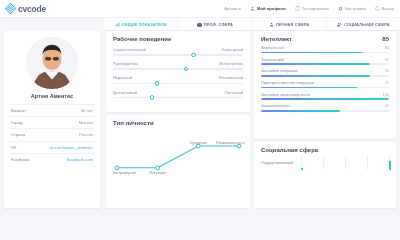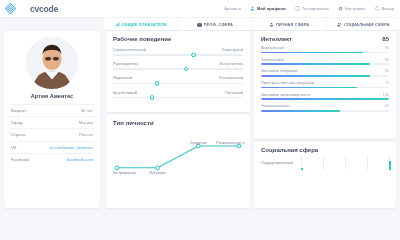--- a/index.html
+++ b/index.html
@@ -11,21 +11,21 @@
   }
   body { position: relative; }
 
   
   .topbar {
     height: 18px; background: #ffffff;
     display: flex; align-items: center;
     padding: 0 6px 0 5px;
     border-bottom: 1px solid #eef1f6;
   }
-  .logo { display: flex; align-items: center; gap: 14px; }
+  .logo { display: flex; align-items: center; gap: 2px; }
   .logo-mark { width: 11px; height: 11px; display: block; }
   .logo-text {
     font-size: 8.5px; font-weight: 700; color: #5a6782;
     letter-spacing: -0.2px;
   }
   .nav { margin-left: auto; display: flex; align-items: center; gap: 9px; }
   .nav-item {
     display: flex; align-items: center; gap: 2px;
     font-size: 4.1px; color: #8b94a8; white-space: nowrap;
     letter-spacing: 0.05px;

